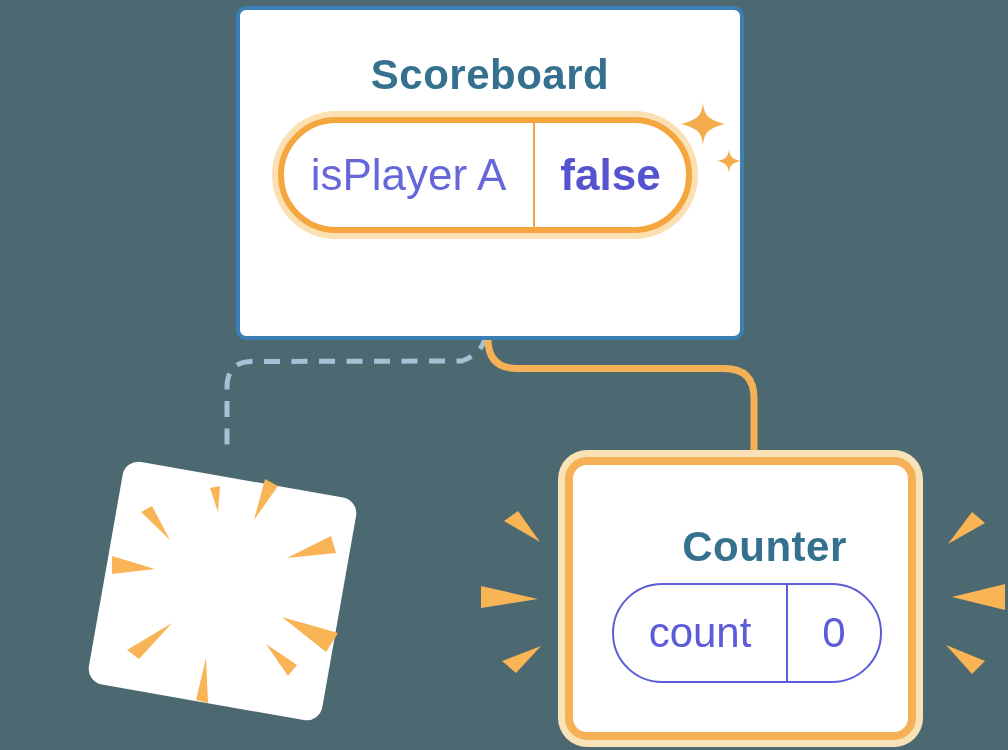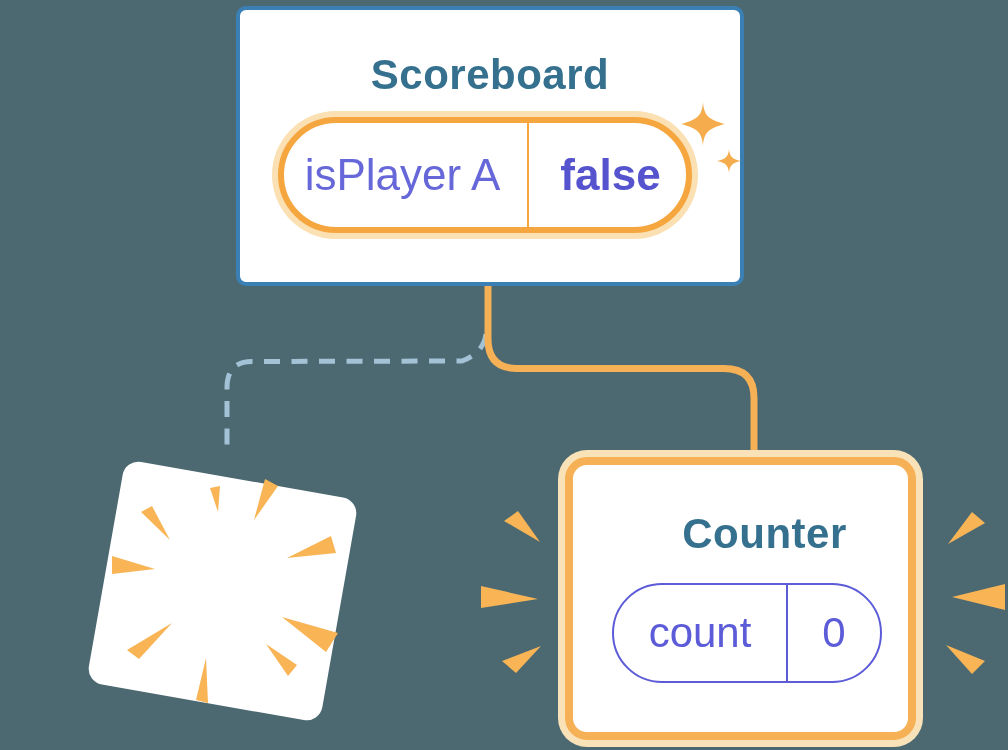--- a/index.html
+++ b/index.html
@@ -18,42 +18,41 @@
     width: 1008px; height: 750px;
     pointer-events: none;
   }
   #connector-layer { z-index: 1; }
   #decor-layer { z-index: 3; }
 
   .card { position: absolute; background: #FFFFFF; box-sizing: border-box; z-index: 2; }
 
   
   #scoreboard-card {
-    left: 236px; top: 6px; width: 508px; height: 280px;
+    left: 236px; top: 6px; width: 508px; height: 334px;
     border: 4px solid #3B80B4; border-radius: 10px;
   }
   .card-title {
     position: absolute; left: 0; right: 0;
     text-align: center;
     font-size: 42px; font-weight: 600; line-height: 1;
     color: #35718F;
     letter-spacing: 0.5px;
   }
   #scoreboard-title { top: 44px; }
 
   #scoreboard-pill {
     position: absolute; left: 38px; top: 107px;
     width: 414px; height: 116px;
     box-sizing: border-box;
     border: 6px solid #F5A63F; border-radius: 999px;
     box-shadow: 0 0 0 6px #FAE0B2;
     background: #FFFFFF;
     display: flex; align-items: stretch;
     overflow: hidden;
-    gap: 6px;
   }
   #scoreboard-pill .pill-key {
     flex: 1 1 auto;
     display: flex; align-items: center; justify-content: center;
     font-size: 44px; color: #6667D8; line-height: 1;
   }
   #scoreboard-pill .pill-divider { width: 2px; background: #F5A63F; }
   #scoreboard-pill .pill-value {
     width: 151px;
     display: flex; align-items: center; justify-content: center;
@@ -66,21 +65,21 @@
     border-radius: 16px;
     transform: rotate(10deg);
   }
 
   
   #counter-card {
     left: 565px; top: 457px; width: 351px; height: 283px;
     border: 8px solid #F6B156; border-radius: 22px;
     box-shadow: 0 0 0 7px #FAE2B8;
   }
-  #counter-title { top: 48px; margin-left: 48px; }
+  #counter-title { top: 61px; margin-left: 48px; }
 
   #counter-pill {
     position: absolute; left: 39px; top: 118px;
     width: 270px; height: 100px;
     box-sizing: border-box;
     border: 2px solid #5C5CD9; border-radius: 999px;
     background: #FFFFFF;
     display: flex; align-items: stretch;
     overflow: hidden;
   }

